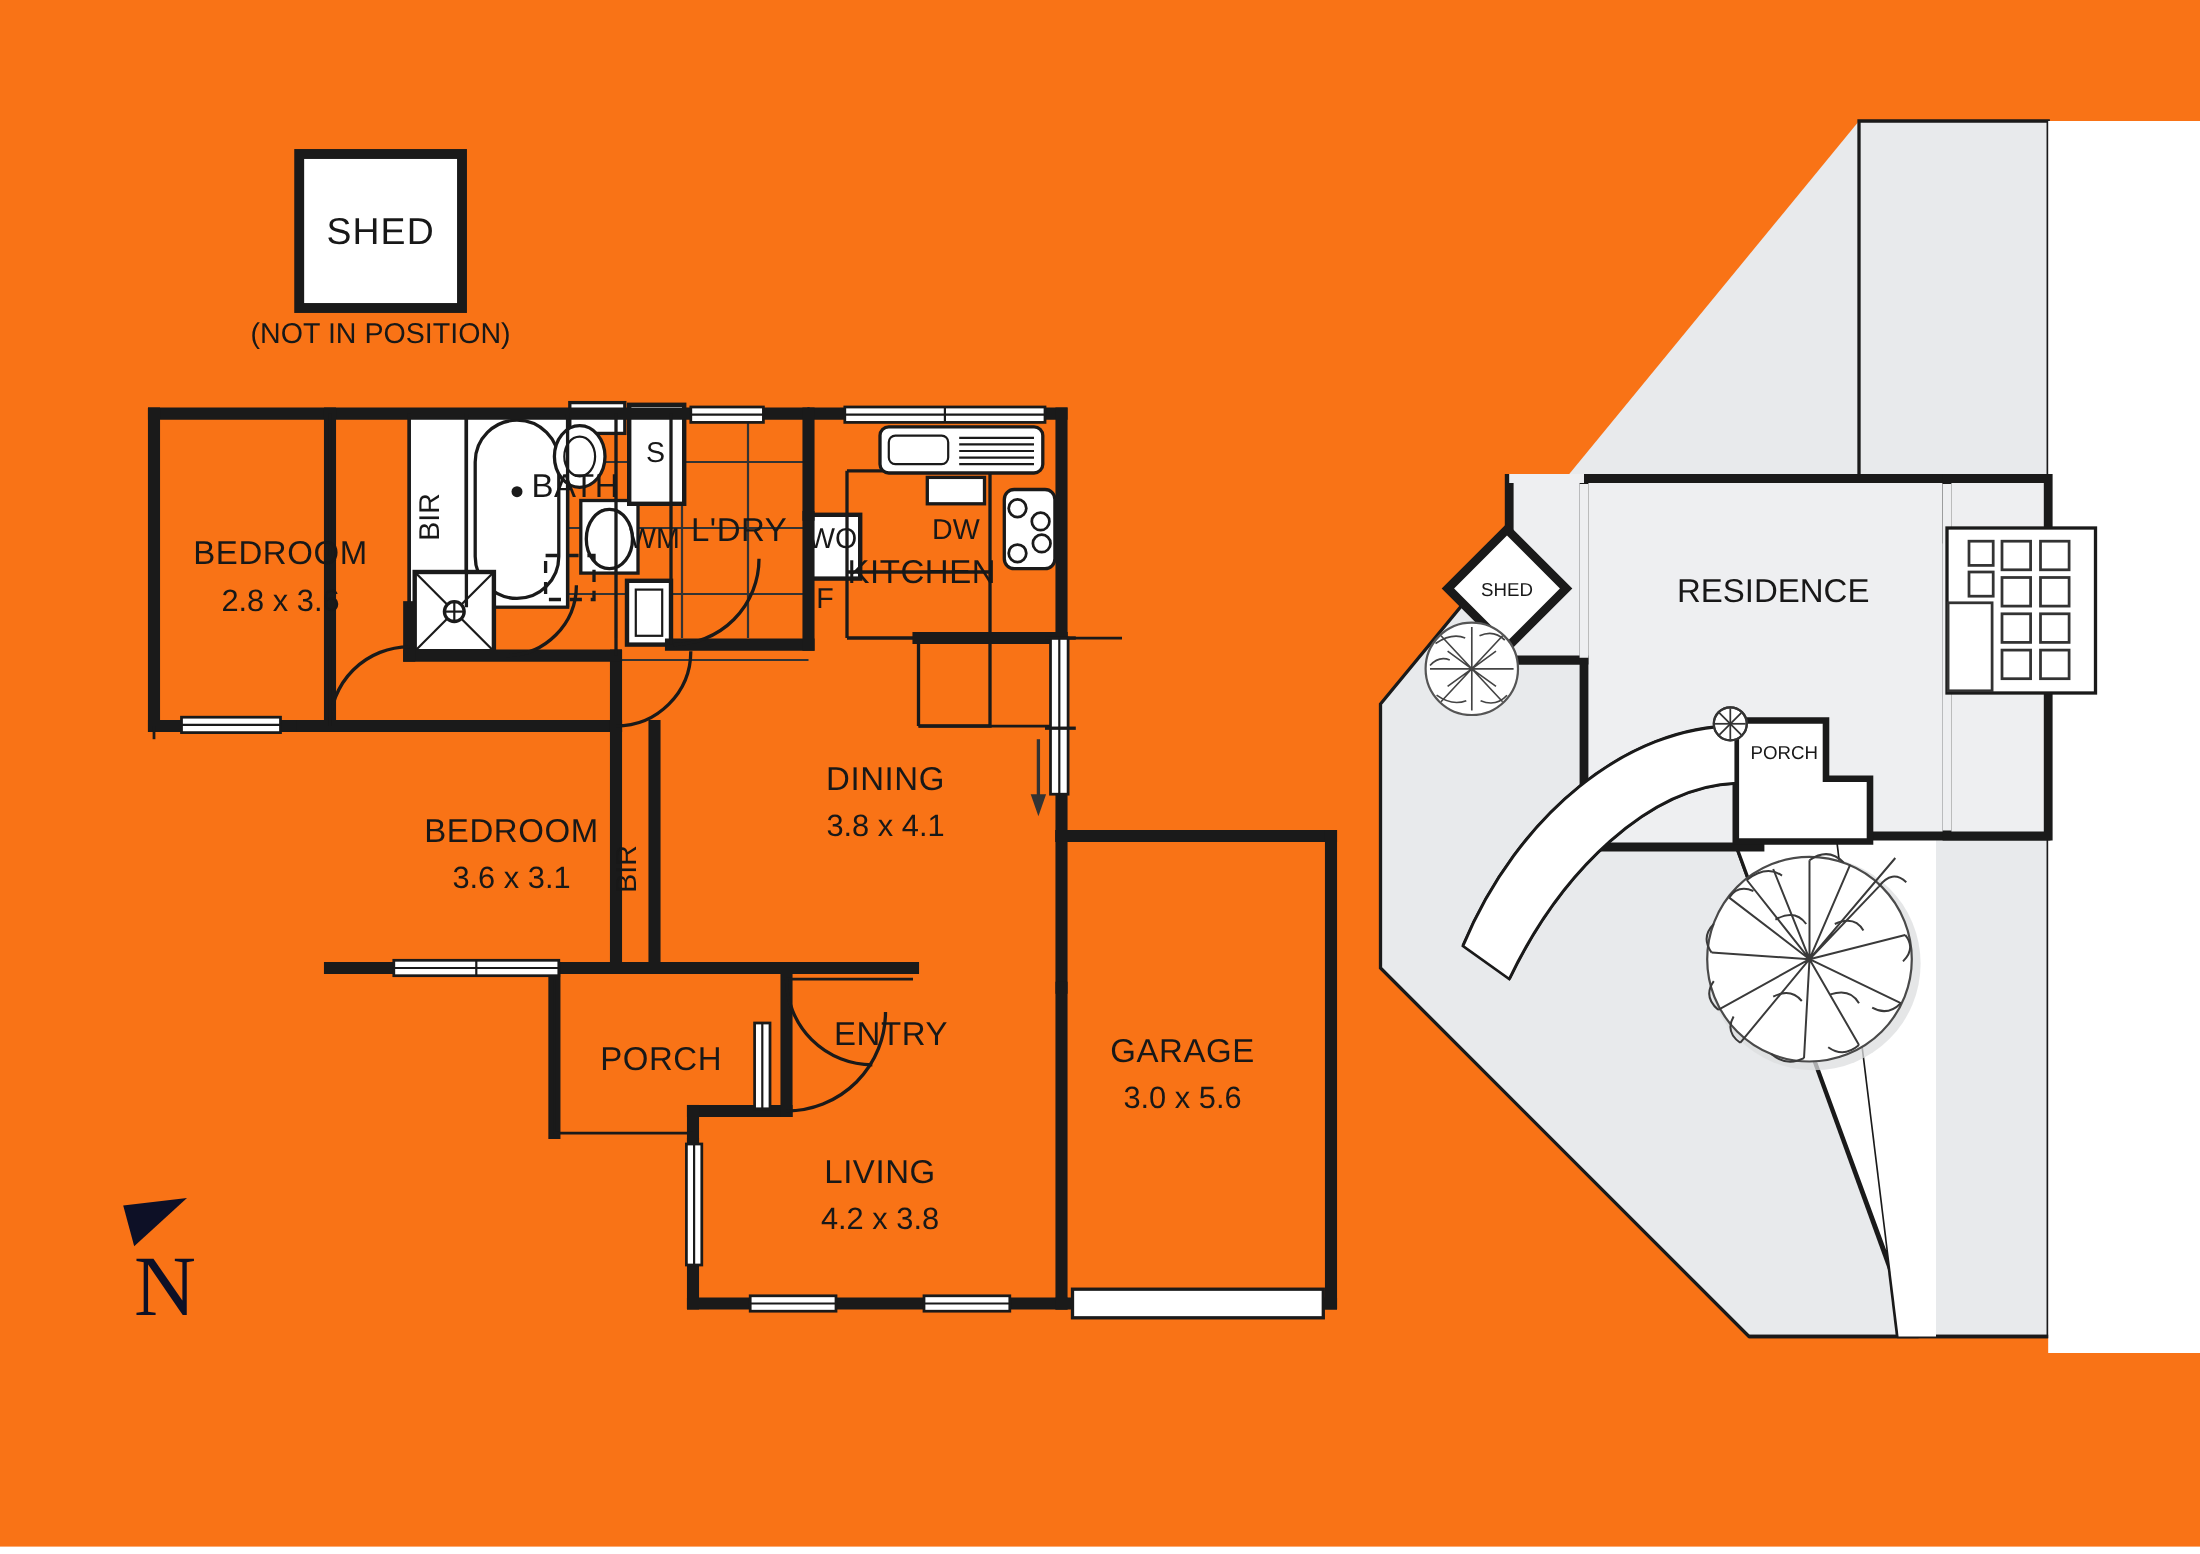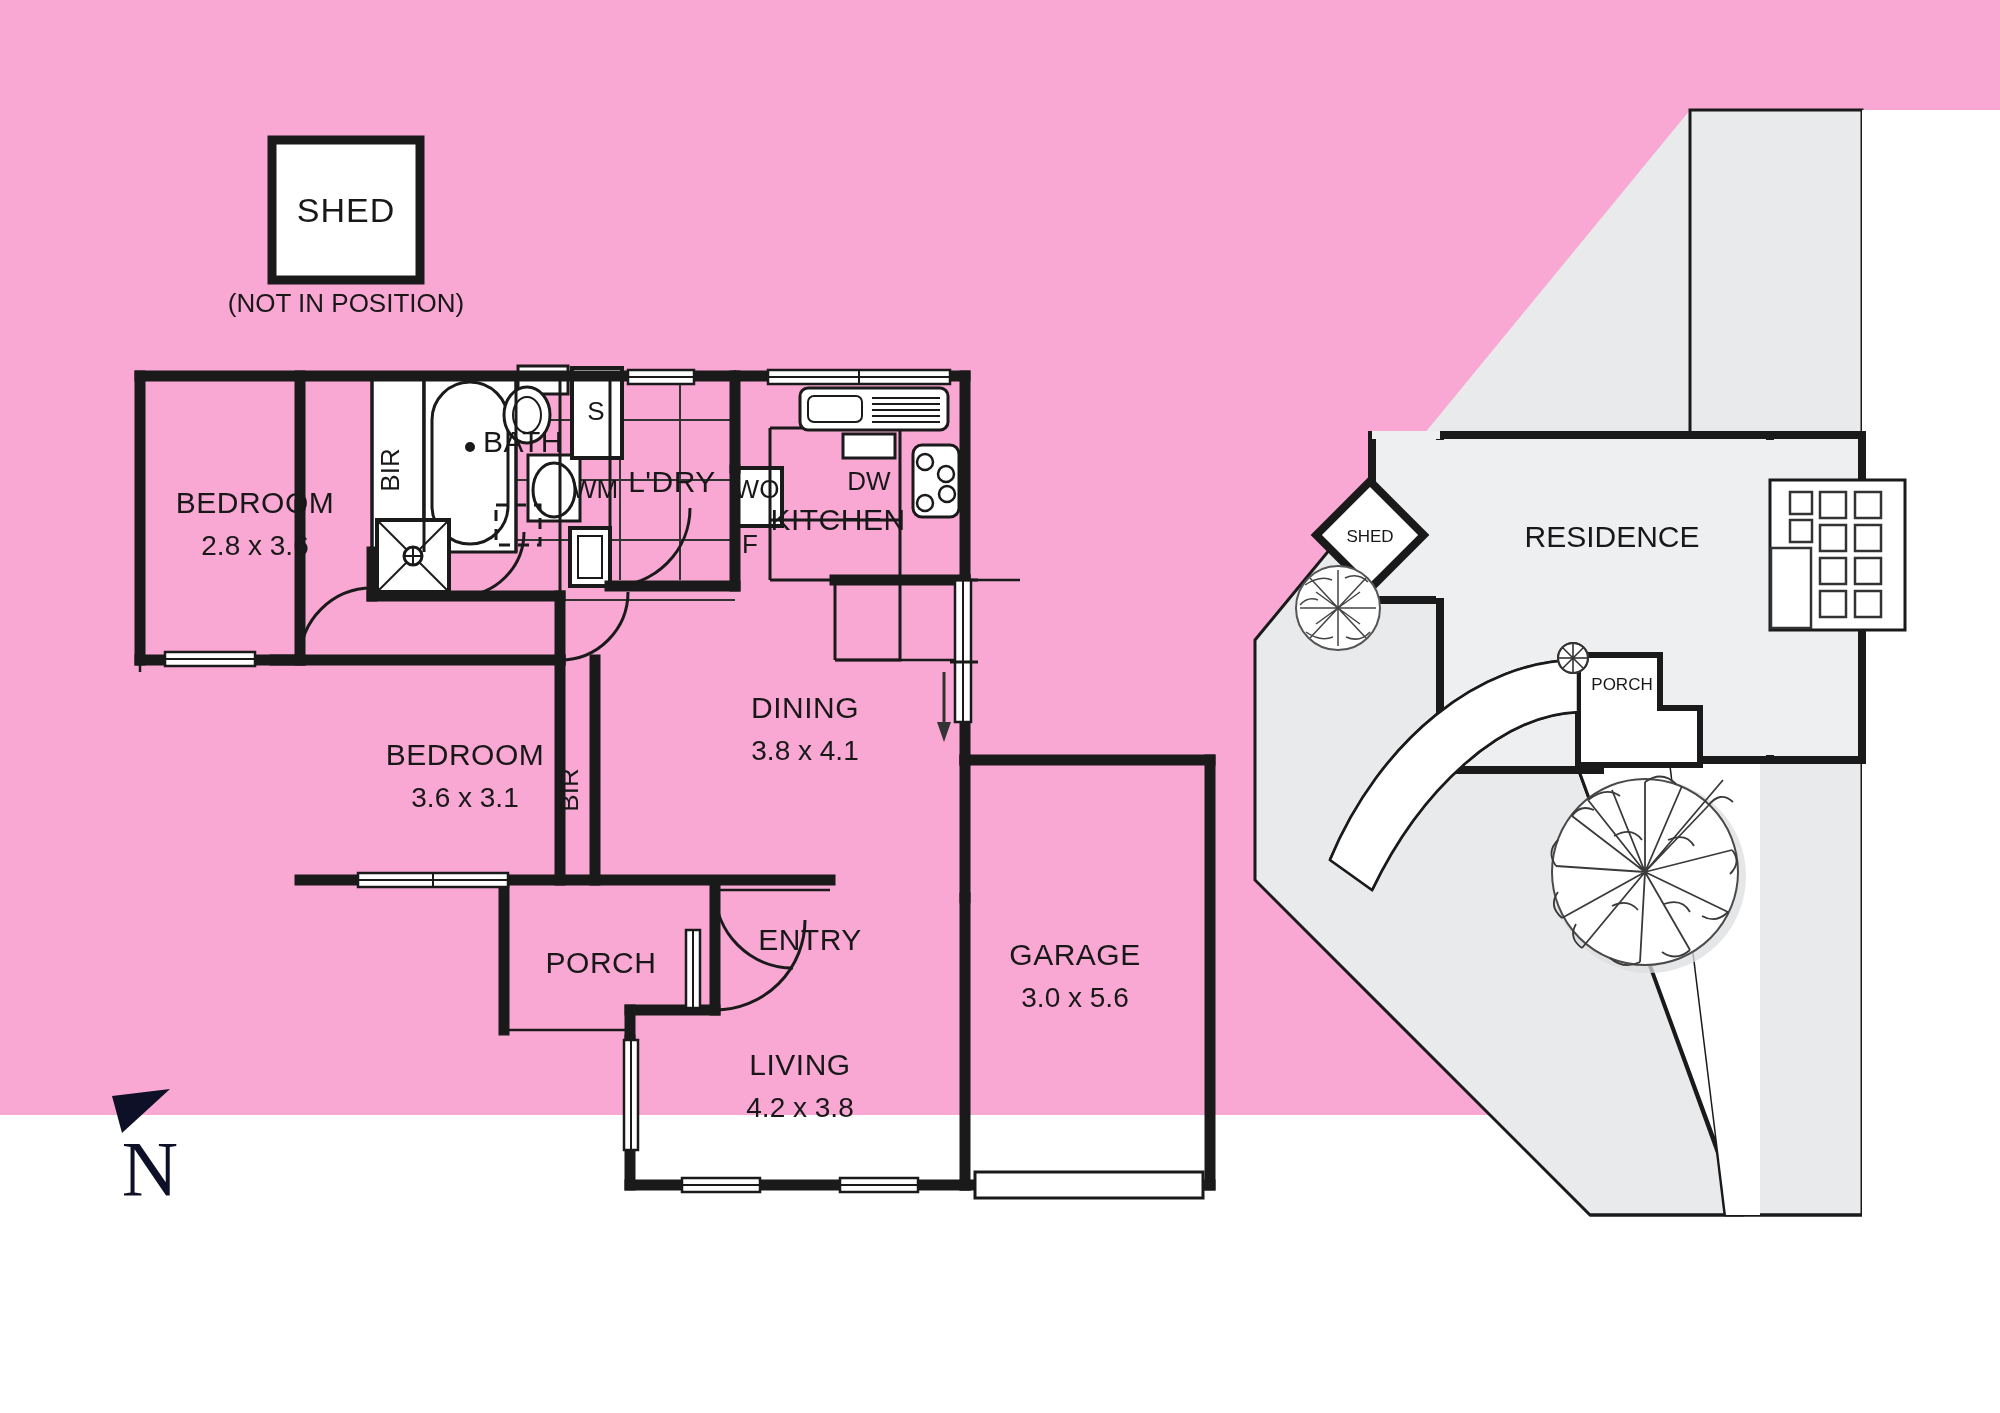--- a/index.html
+++ b/index.html
@@ -1,17 +1,17 @@
 <!DOCTYPE html>
 <html><head>
 <meta charset="utf-8">
 <style>
   html,body{margin:0;padding:0;background:#ffffff;}
   body{width:2000px;height:1413px;font-family:"Liberation Sans",sans-serif;color:#1a1a1a;overflow:hidden;}
-  #stage{position:relative;width:2000px;height:1115px;background:#f9a8d4;}
+  #stage{position:relative;width:2000px;height:1406px;background:#f97316;}
   svg.plan{position:absolute;left:0;top:0;width:2000px;height:1413px;}
   .lbl{font-family:"Liberation Sans",sans-serif;fill:#181818;}
   .room-name{font-size:30px;letter-spacing:.5px;}
   .room-dim{font-size:28px;}
   .small-lbl{font-size:26px;}
   .site-lbl{font-size:30px;}
   .site-small{font-size:17px;}
   .shed-lbl{font-size:34px;letter-spacing:1px;}
   .note-lbl{font-size:26px;}
   .narr{font-family:"Liberation Serif",serif;font-size:78px;fill:#0d1026;}

